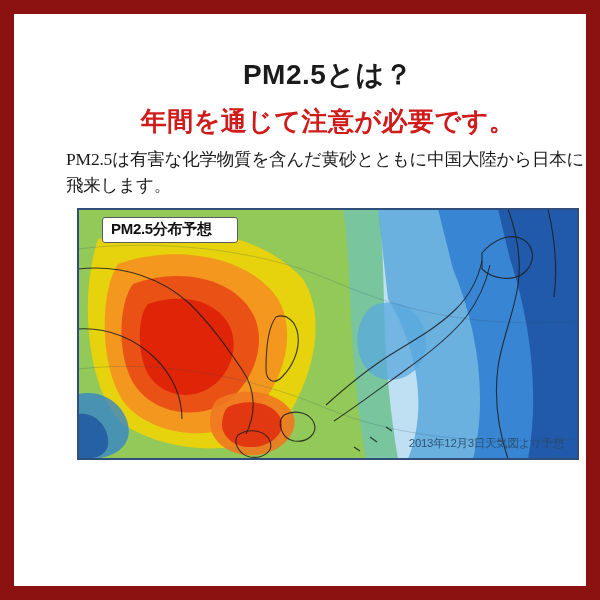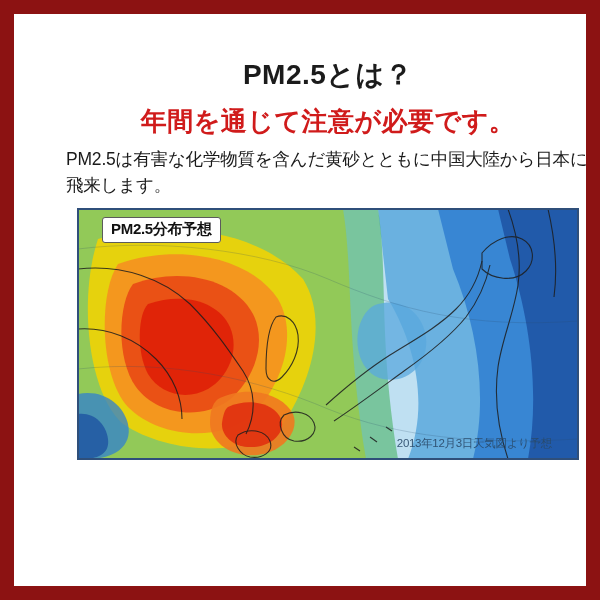--- a/index.html
+++ b/index.html
@@ -52,47 +52,48 @@
     margin:16px 0 10px 0;
     line-height:1.15;
   }
   .body-text{
     font-size:17.5px;
     line-height:1.48;
     color:#1a1a1a;
     margin:0 2px 10px 4px;
     text-align:left;
     letter-spacing:-0.2px;
+    font-family:Liberation Serif, serif;
   }
   .body-text p{margin:0;}
   
   .map-wrap{
     position:relative;
     width:500px;height:250px;
     margin:4px auto 0 auto;
     border:1px solid #2f4f7a;
     background:#bfe0f2;
     overflow:hidden;
   }
   .map-label{
     position:absolute;
     left:24px;top:8px;
     background:#ffffff;
     border:1px solid #5b5b5b;
     border-radius:3px;
-    padding:2px 8px 3px 8px;
+    padding:2px 25px 3px 8px;
     font-size:15px;
     font-weight:bold;
     color:#111;
     z-index:12;
     letter-spacing:-0.3px;
   }
   .map-caption{
     position:absolute;
-    right:26px;bottom:8px;
+    right:14px;bottom:8px;
     font-size:11.5px;
     color:#2a4a6a;
     z-index:12;
     letter-spacing:-0.3px;
     opacity:.9;
     margin-top:24px;
   }
   .map-svg{position:absolute;left:0;top:0;}
 </style>
 </head>

